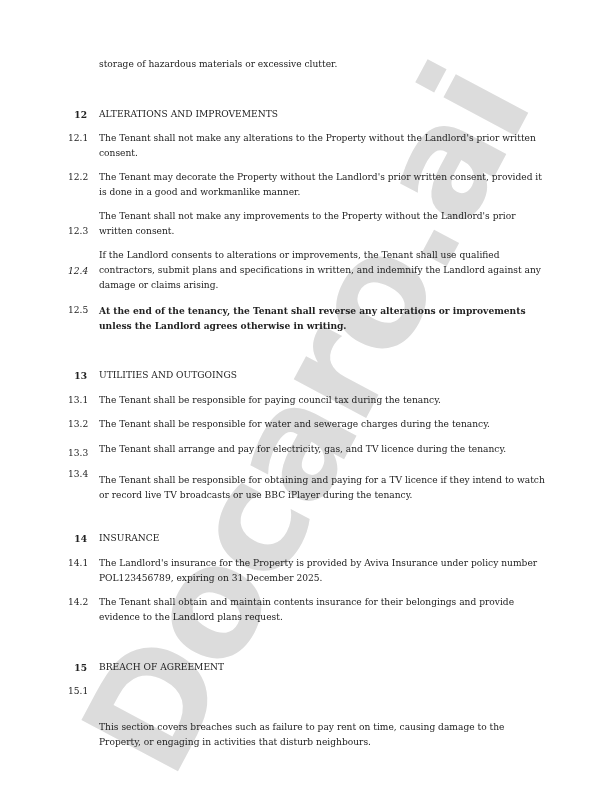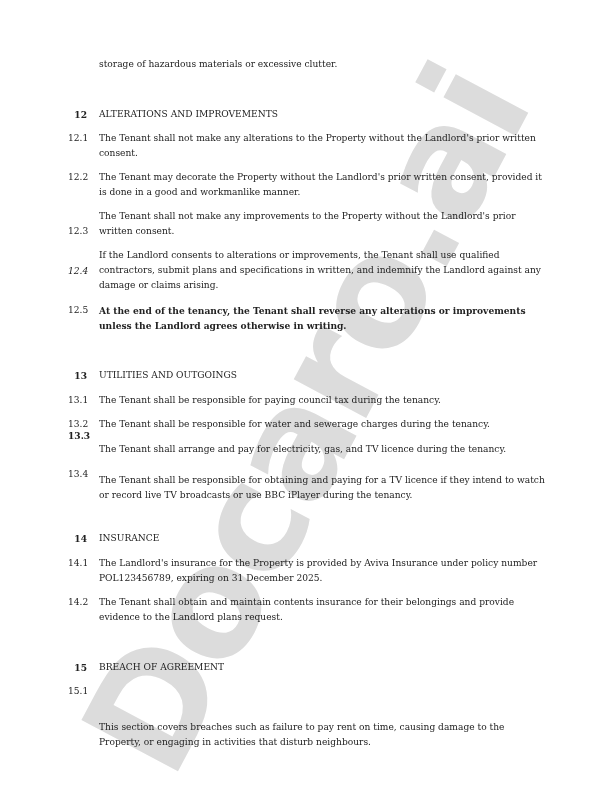--- a/index.html
+++ b/index.html
@@ -47,21 +47,21 @@
     <div>
       <div class="h-num" style="top:368px;">13</div>
       <div class="h-title" style="top:368px;">UTILITIES AND OUTGOINGS</div>
 
       <div class="num" style="top:393px;">13.1</div>
       <div class="para" style="top:393px;">The Tenant shall be responsible for paying council tax during the tenancy.</div>
 
       <div class="num" style="top:417px;">13.2</div>
       <div class="para" style="top:417px;">The Tenant shall be responsible for water and sewerage charges during the tenancy.</div>
 
-      <div class="num" style="top:428px;font-weight:bold;">13.3</div>
+      <div class="num" style="top:446px;">13.3</div>
       <div class="para" style="top:442px;">The Tenant shall arrange and pay for electricity, gas, and TV licence during the tenancy.</div>
 
       <div class="num" style="top:467px;">13.4</div>
       <div class="para" style="top:473px;">The Tenant shall be responsible for obtaining and paying for a TV licence if they intend to watch or record live TV broadcasts or use BBC iPlayer during the tenancy.</div>
     </div>
 
     <div>
       <div class="h-num" style="top:531px;">14</div>
       <div class="h-title" style="top:531px;">INSURANCE</div>
 

